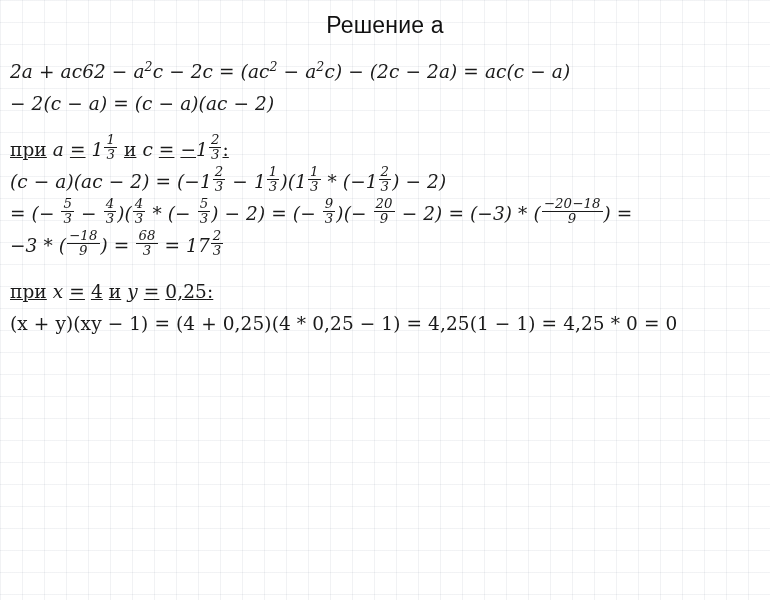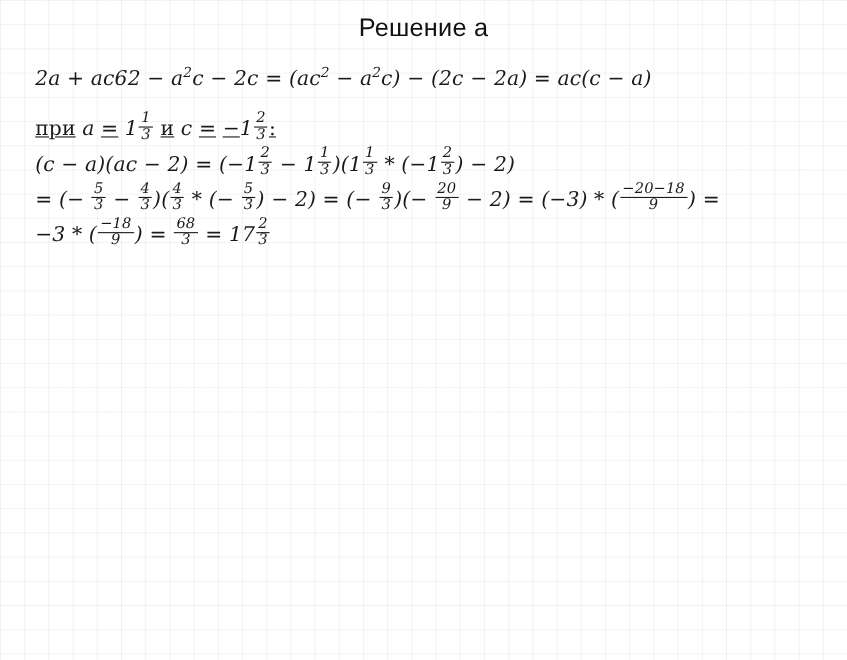--- a/index.html
+++ b/index.html
@@ -22,21 +22,21 @@
     background-image:
       linear-gradient(to right, rgba(120,130,150,0.10) 1px, transparent 1px),
       linear-gradient(to bottom, rgba(120,130,150,0.10) 1px, transparent 1px);
     background-size: 22px 22px;
     pointer-events: none;
     z-index: 0;
   }
   .page {
     position: relative;
     z-index: 1;
-    padding: 0 32px;
+    padding: 0 10px;
     box-sizing: border-box;
   }
   h2.section-title {
     font-family: "Liberation Sans", sans-serif;
     font-weight: 400;
     font-size: 23px;
     text-align: center;
     margin: 12px 0 18px 0;
     color: #111111;
     letter-spacing: 0.2px;
@@ -107,20 +107,21 @@
 <div class="grid-bg"></div>
 
 <div class="page">
 
   <h2 class="section-title">Решение а</h2>
 
   <div class="math-block">
     <div class="math-line">
       <span>2a + ac62 − a</span><sup>2</sup><span>c − 2c = (ac</span><sup>2</sup><span> − a</span><sup>2</sup><span>c) − (2c − 2a) = ac(c − a)</span>
     </div>
+    <div class="math-line">− 2(c − a) = (c − a)(ac − 2)</div>
   </div>
 
   <div class="math-block spaced-top">
     <div class="math-line">
       <span class="upright">при</span>
       <span>a</span>
       <span class="upright">=</span>
       <span class="mixed"><span>1</span><span class="frac"><span class="num">1</span><span class="den">3</span></span></span>
       <span class="upright">и</span>
       <span>c</span>
@@ -136,14 +137,28 @@
       = (− <span class="frac"><span class="num">5</span><span class="den">3</span></span> − <span class="frac"><span class="num">4</span><span class="den">3</span></span>)(<span class="frac"><span class="num">4</span><span class="den">3</span></span> * (− <span class="frac"><span class="num">5</span><span class="den">3</span></span>) − 2) = (− <span class="frac"><span class="num">9</span><span class="den">3</span></span>)(− <span class="frac"><span class="num">20</span><span class="den">9</span></span> − 2) = (−3) * (<span class="frac"><span class="num">−20−18</span><span class="den">9</span></span>) =
     </div>
 
     <div class="math-line">
       −3 * (<span class="frac"><span class="num">−18</span><span class="den">9</span></span>) = <span class="frac"><span class="num">68</span><span class="den">3</span></span> = <span class="mixed"><span>17</span><span class="frac"><span class="num">2</span><span class="den">3</span></span></span>
     </div>
   </div>
 
 
 
+  <div class="math-block spaced-top">
+    <div class="math-line">
+      <span class="upright">при</span>
+      <span>x</span>
+      <span class="upright">=</span>
+      <span class="upright">4</span>
+      <span class="upright">и</span>
+      <span>y</span>
+      <span class="upright">=</span>
+      <span class="upright">0,25</span><span class="upright">:</span>
+    </div>
+
+    <div class="math-line spaced-top lastline">(x + y)(xy − 1) = (4 + 0,25)(4 * 0,25 − 1) = 4,25(1 − 1) = 4,25 * 0 = 0</div>
+  </div>
 
 </div>
 
 </body></html>

